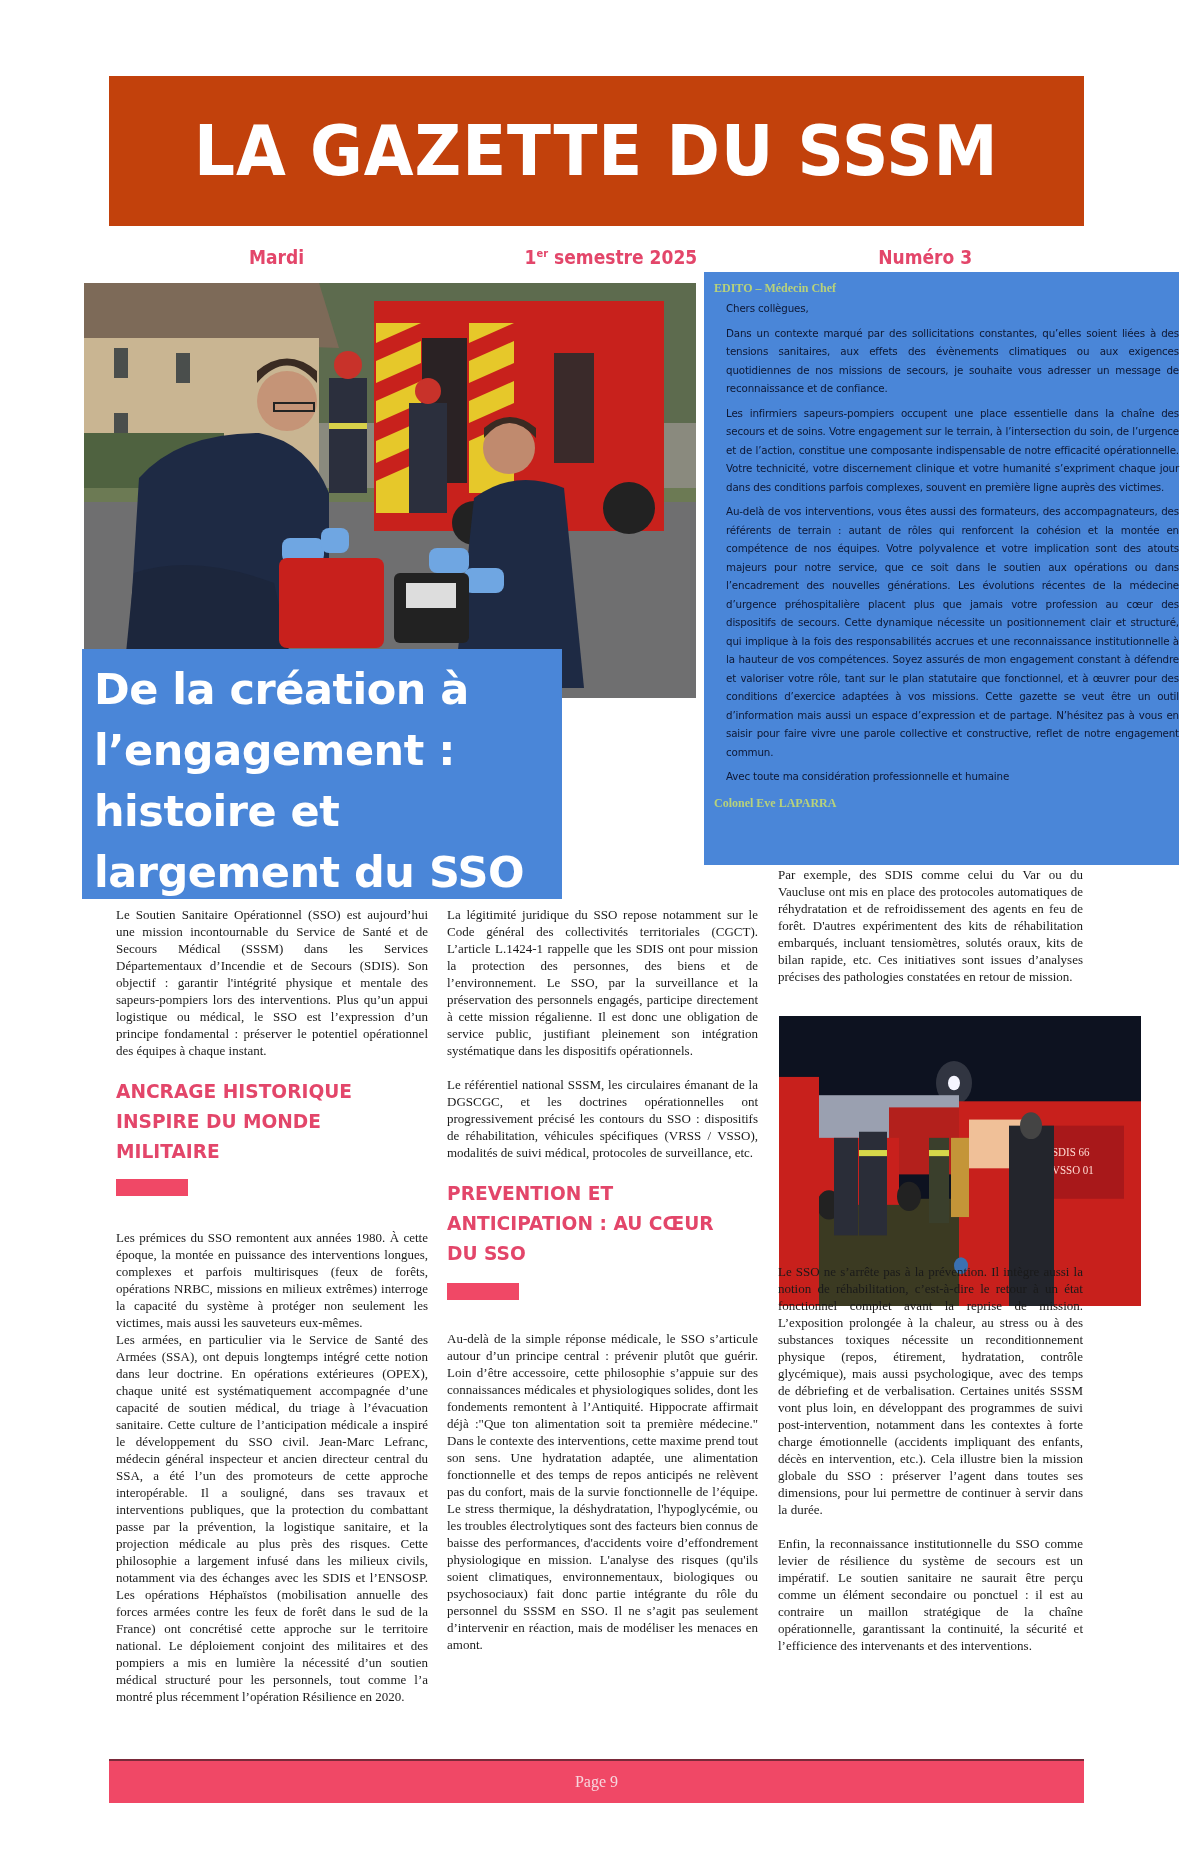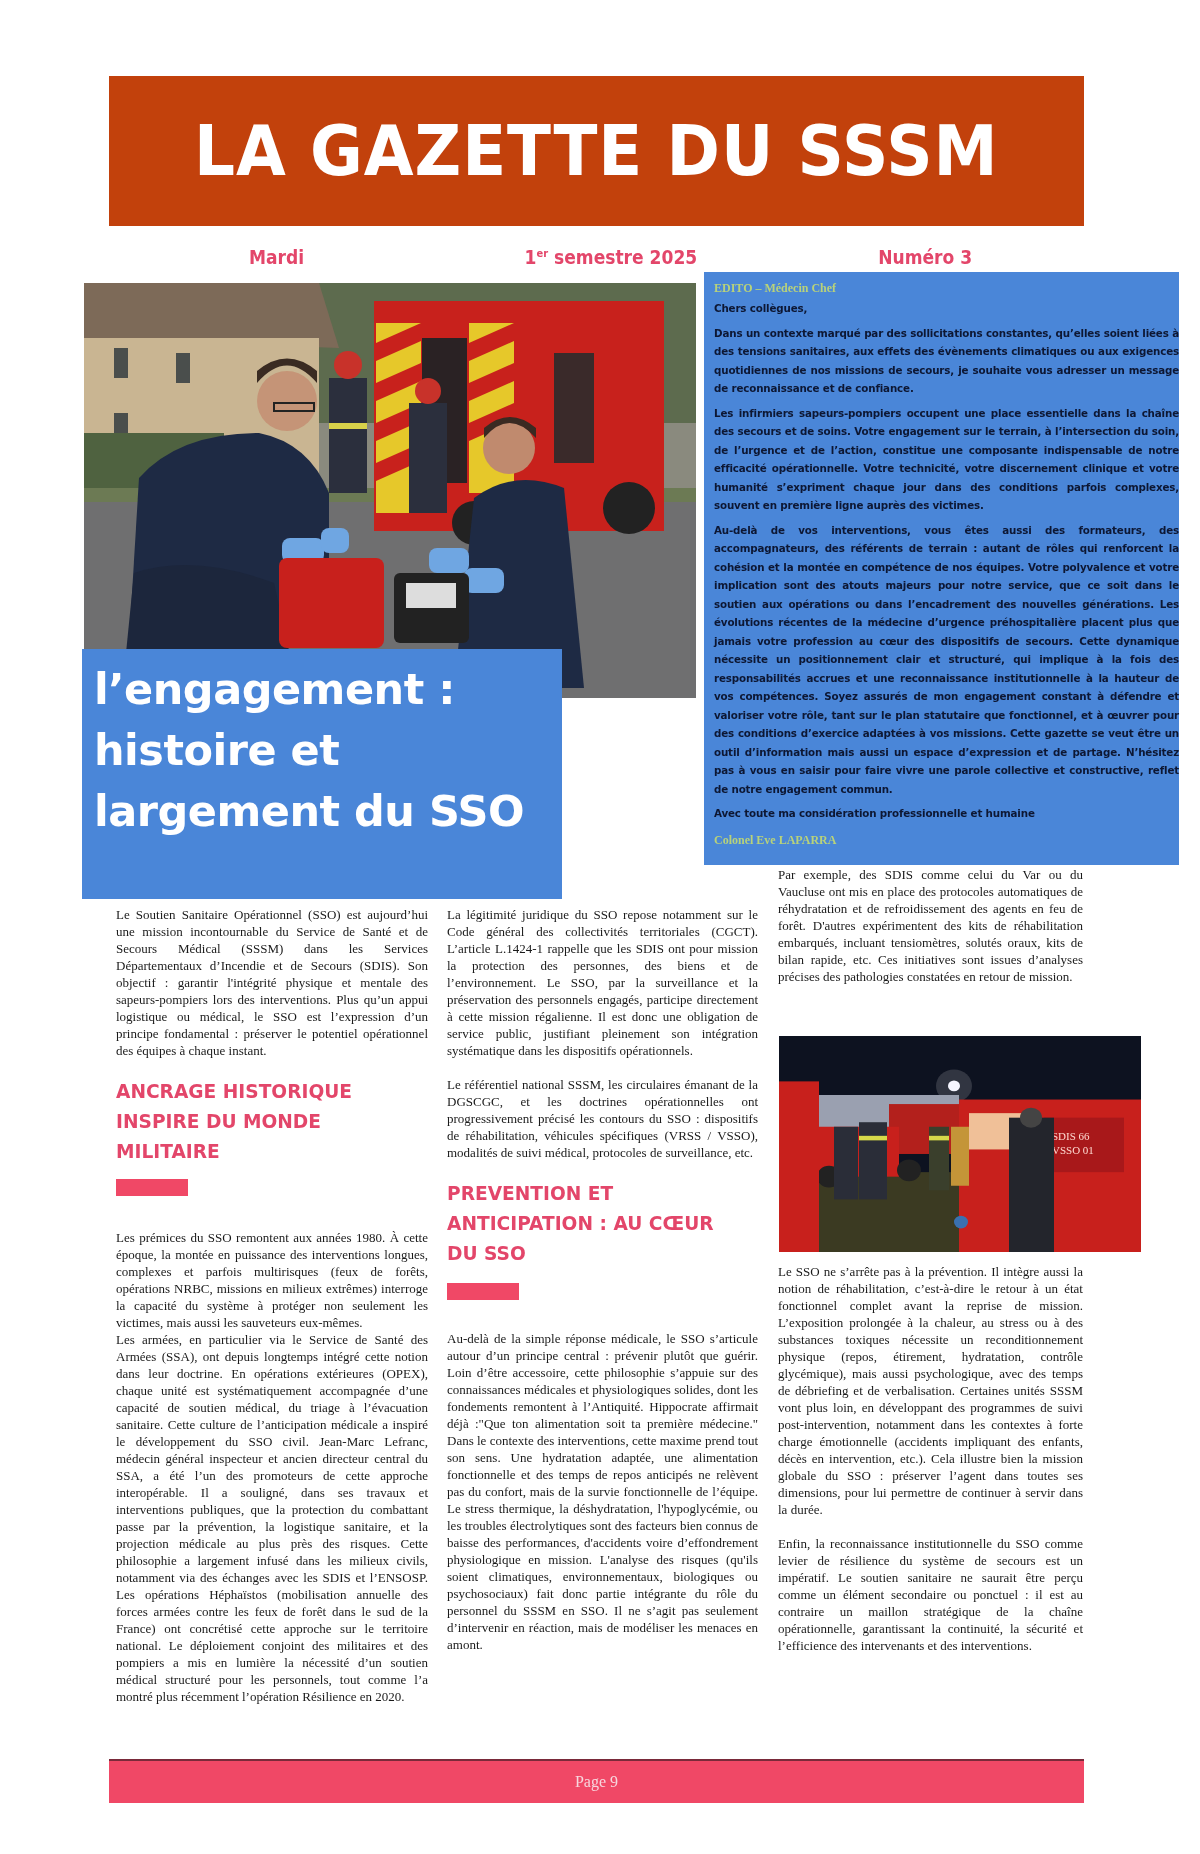--- a/index.html
+++ b/index.html
@@ -45,42 +45,41 @@
   .edito {
     position: absolute; left: 704px; top: 272px; width: 475px; height: 593px;
     background: #4a86d8; padding: 6px 0 0 10px;
     font-family: "DejaVu Sans", sans-serif; font-size: 10.3px; line-height: 18.5px;
     color: #0d1733;
   }
   .edito-title {
     font-family: "Liberation Serif", serif; font-weight: bold; color: #b8d27a;
     font-size: 12px; line-height: 20px; margin-bottom: 1px;
   }
-  .edito p { font-weight: bold; text-align: justify; margin-bottom: 6px; letter-spacing: -0.15px; }
+  .edito p { font-weight: normal; text-align: justify; margin-bottom: 6px; letter-spacing: -0.15px; margin-left: 12px; }
   .edito-sig {
     font-family: "Liberation Serif", serif; font-weight: bold; color: #b8d27a;
     font-size: 12px; line-height: 22px;
   }
 
   .col {
     position: absolute; font-size: 13px; line-height: 17px; text-align: justify; color: #1a1a1a;
   }
   .col p { margin-bottom: 0; }
   .col p.gap { margin-bottom: 17px; }
 
   .section-title {
     font-family: "DejaVu Sans", sans-serif; font-weight: bold; color: #e3466a;
     font-size: 20px; line-height: 30px; transform: scaleX(0.93); transform-origin: left;
   }
   .section-bar { width: 72px; height: 17px; background: #f04866; }
 
   .night-photo {
-    position: absolute; left: 779px; top: 1016px; width: 362px; height: 216px; overflow: hidden;
+    position: absolute; left: 779px; top: 1016px; width: 362px; height: 290px; overflow: hidden;
     background: #101420;
-    margin-top: 20px;
   }
   .night-photo svg { width: 100%; height: 100%; display: block; }
 
   .footer {
     position: absolute; left: 109px; top: 1759px; width: 975px; height: 44px;
     background: #f04866; border-top: 2px solid #7a2a3a;
     display: flex; align-items: center; justify-content: center;
   }
   .footer-label { color: #f7d6dd; font-size: 16px; font-family: "Liberation Serif", serif; }
 </style>
@@ -142,20 +141,21 @@
     <path d="M390,215 q40,-30 90,-10 l20,200 h-130z" fill="#1e2a44"></path>
     <rect x="345" y="265" width="40" height="25" rx="8" fill="#6fa6e2"></rect>
     <rect x="380" y="285" width="40" height="25" rx="8" fill="#6fa6e2"></rect>
     <rect x="310" y="290" width="75" height="70" rx="6" fill="#222"></rect>
     <rect x="322" y="300" width="50" height="25" fill="#ddd"></rect>
   </svg>
 </figure>
 
 <div class="headline-box">
   <h2 class="headline">
+    <div>De la création à</div>
     <div>l’engagement :</div>
     <div>histoire et</div>
     <div>largement du SSO</div>
   </h2>
 </div>
 
 <aside class="edito">
   <div class="edito-title">EDITO – Médecin Chef</div>
   <p>Chers collègues,</p>
   <p>Dans un contexte marqué par des sollicitations constantes, qu’elles soient liées à des tensions sanitaires, aux effets des évènements climatiques ou aux exigences quotidiennes de nos missions de secours, je souhaite vous adresser un message de reconnaissance et de confiance.</p>

